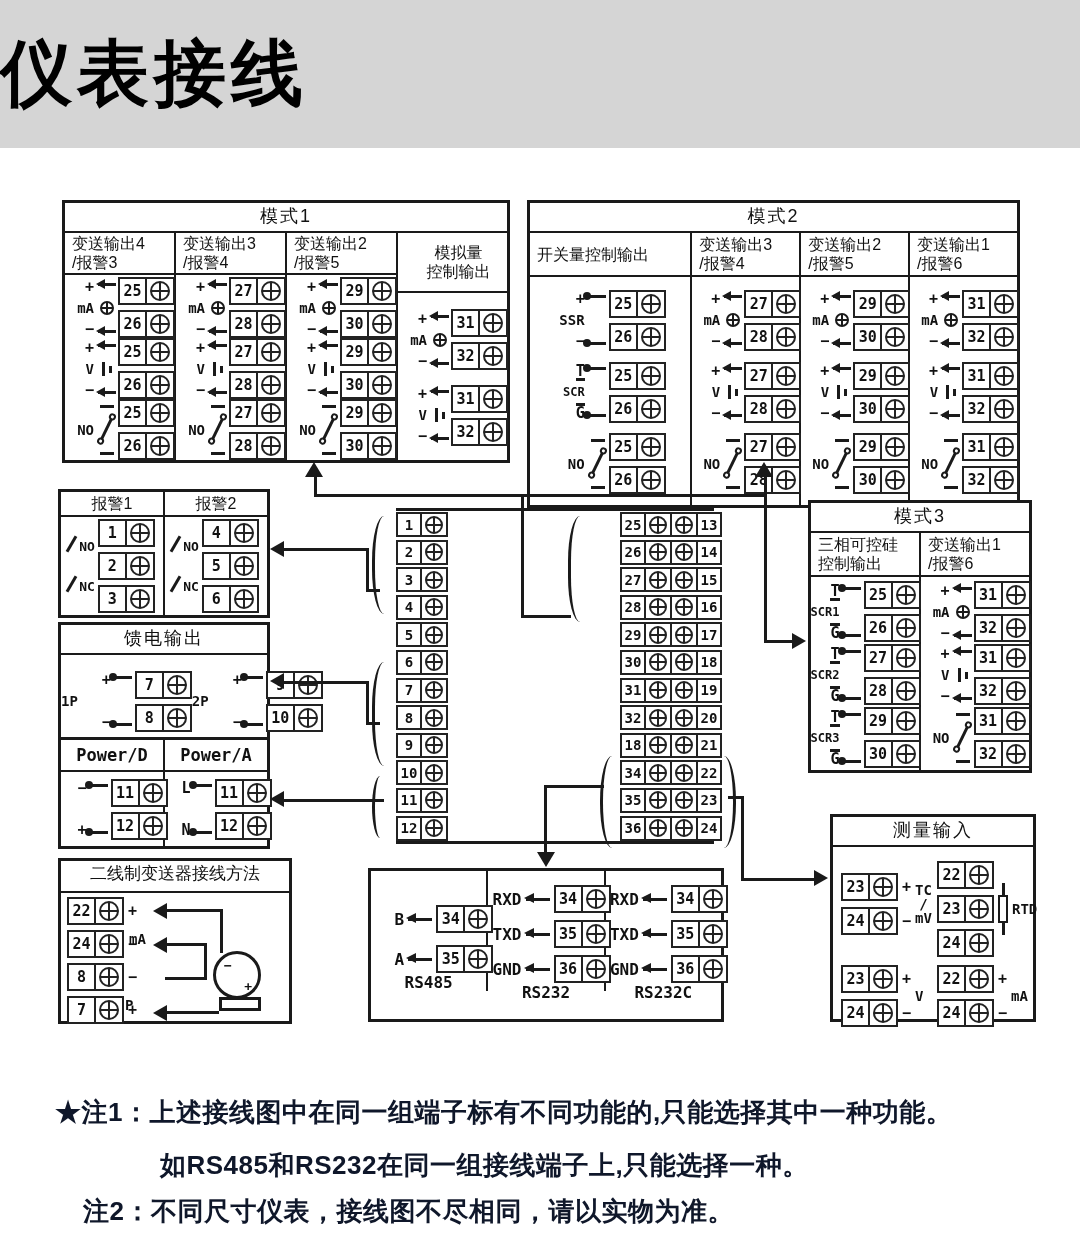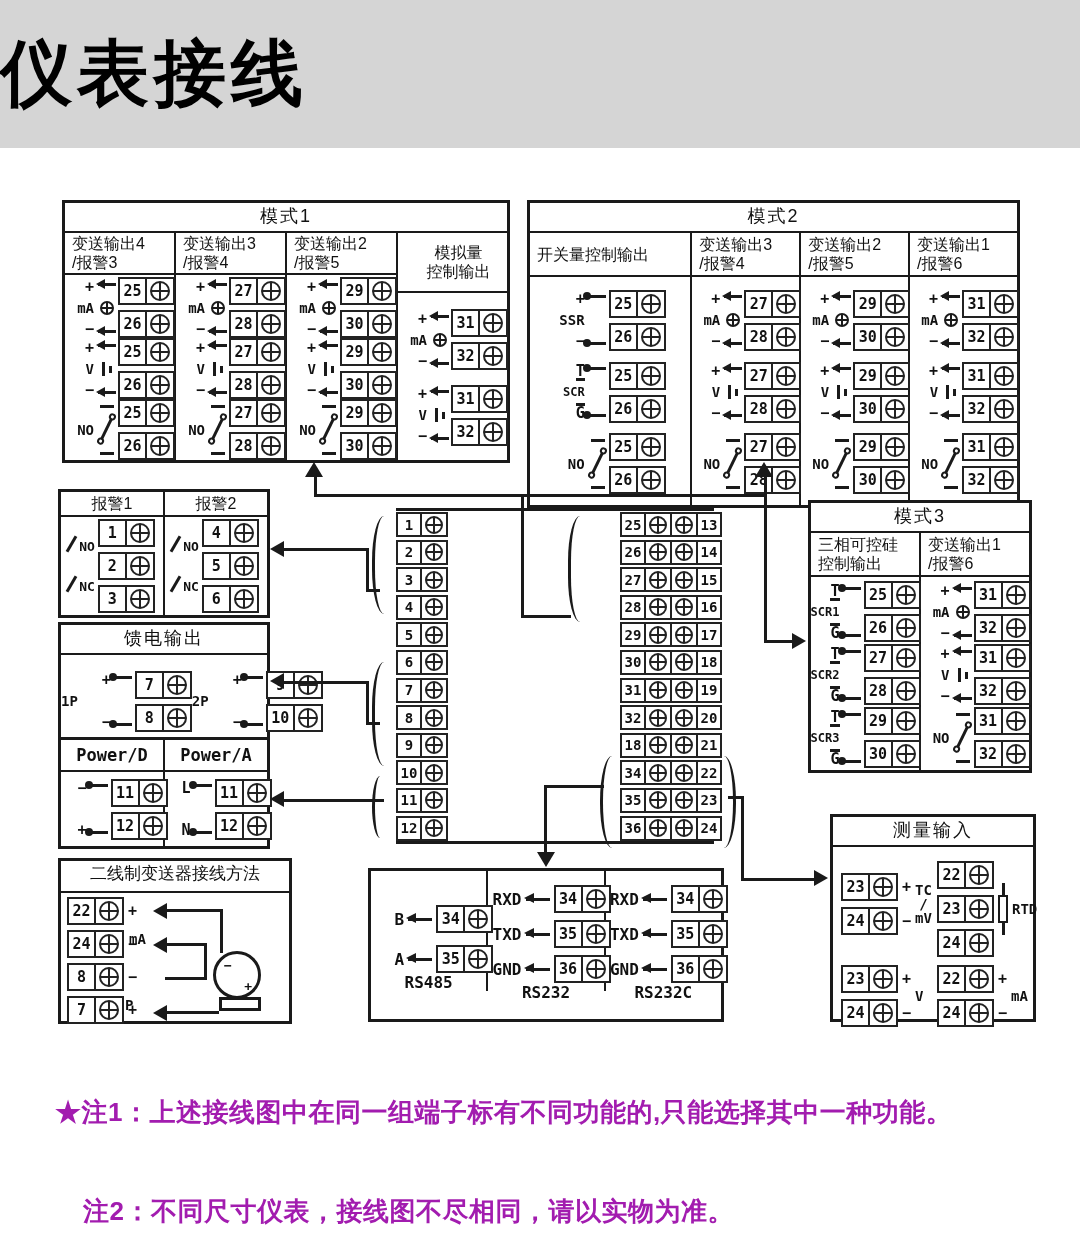--- a/index.html
+++ b/index.html
@@ -136,21 +136,21 @@
   .brk-l{border-left:3px solid #1a1a1a;border-radius:12px 0 0 12px / 45px 0 0 45px;}
   .brk-r{border-right:3px solid #1a1a1a;border-radius:0 12px 12px 0 / 0 45px 45px 0;}
 
   
   .box-alarm .colhead{height:27px;text-align:center;padding-left:0;align-items:center;font-size:16px;}
   .box-power .colhead{height:32px;text-align:center;padding-left:0;align-items:center;
     font-family:"DejaVu Sans Mono",monospace;font-weight:700;font-size:17px;}
   .box-two .boxtitle{font-size:17px;letter-spacing:0;height:30px;}
   #feedbody{display:flex;justify-content:space-evenly;align-items:center;height:calc(100% - 28px);}
 
-  .note{position:absolute;font-size:26px;font-weight:600;color:#a21caf;letter-spacing:0.5px;}
+  .note{position:absolute;font-size:26px;font-weight:600;color:#0f172a;letter-spacing:0.5px;}
 </style>
 </head>
 <body>
 
 <div id="page">
   <div id="topband"></div>
   <div class="pagetitle">仪表接线</div>
 
   <div class="box box-mode1" style="left:62px;top:200px;width:448px;height:263px">
     <div class="boxtitle">模式1</div>
@@ -1407,14 +1407,15 @@
       <span class="tri tri-r" style="left: 814px; top: 870px;"></span>
       <span class="brk brk-l" style="left: 372px; top: 516px; height: 98px;"></span>
       <span class="brk brk-l" style="left: 372px; top: 662px; height: 104px;"></span>
       <span class="brk brk-l" style="left: 372px; top: 776px; height: 62px;"></span>
       <span class="brk brk-l" style="left: 568px; top: 516px; height: 106px;"></span>
       <span class="brk brk-l" style="left: 600px; top: 756px; height: 92px;"></span>
       <span class="brk brk-r" style="left: 724px; top: 756px; height: 92px;"></span>
     </div>
 
   <div class="note" style="left:55px;top:1095px">★注1：上述接线图中在同一组端子标有不同功能的,只能选择其中一种功能。</div>
+  <div class="note" style="left:160px;top:1148px">如RS485和RS232在同一组接线端子上,只能选择一种。</div>
   <div class="note" style="left:83px;top:1194px">注2：不同尺寸仪表，接线图不尽相同，请以实物为准。</div>
 </div>
 
 </body></html>

